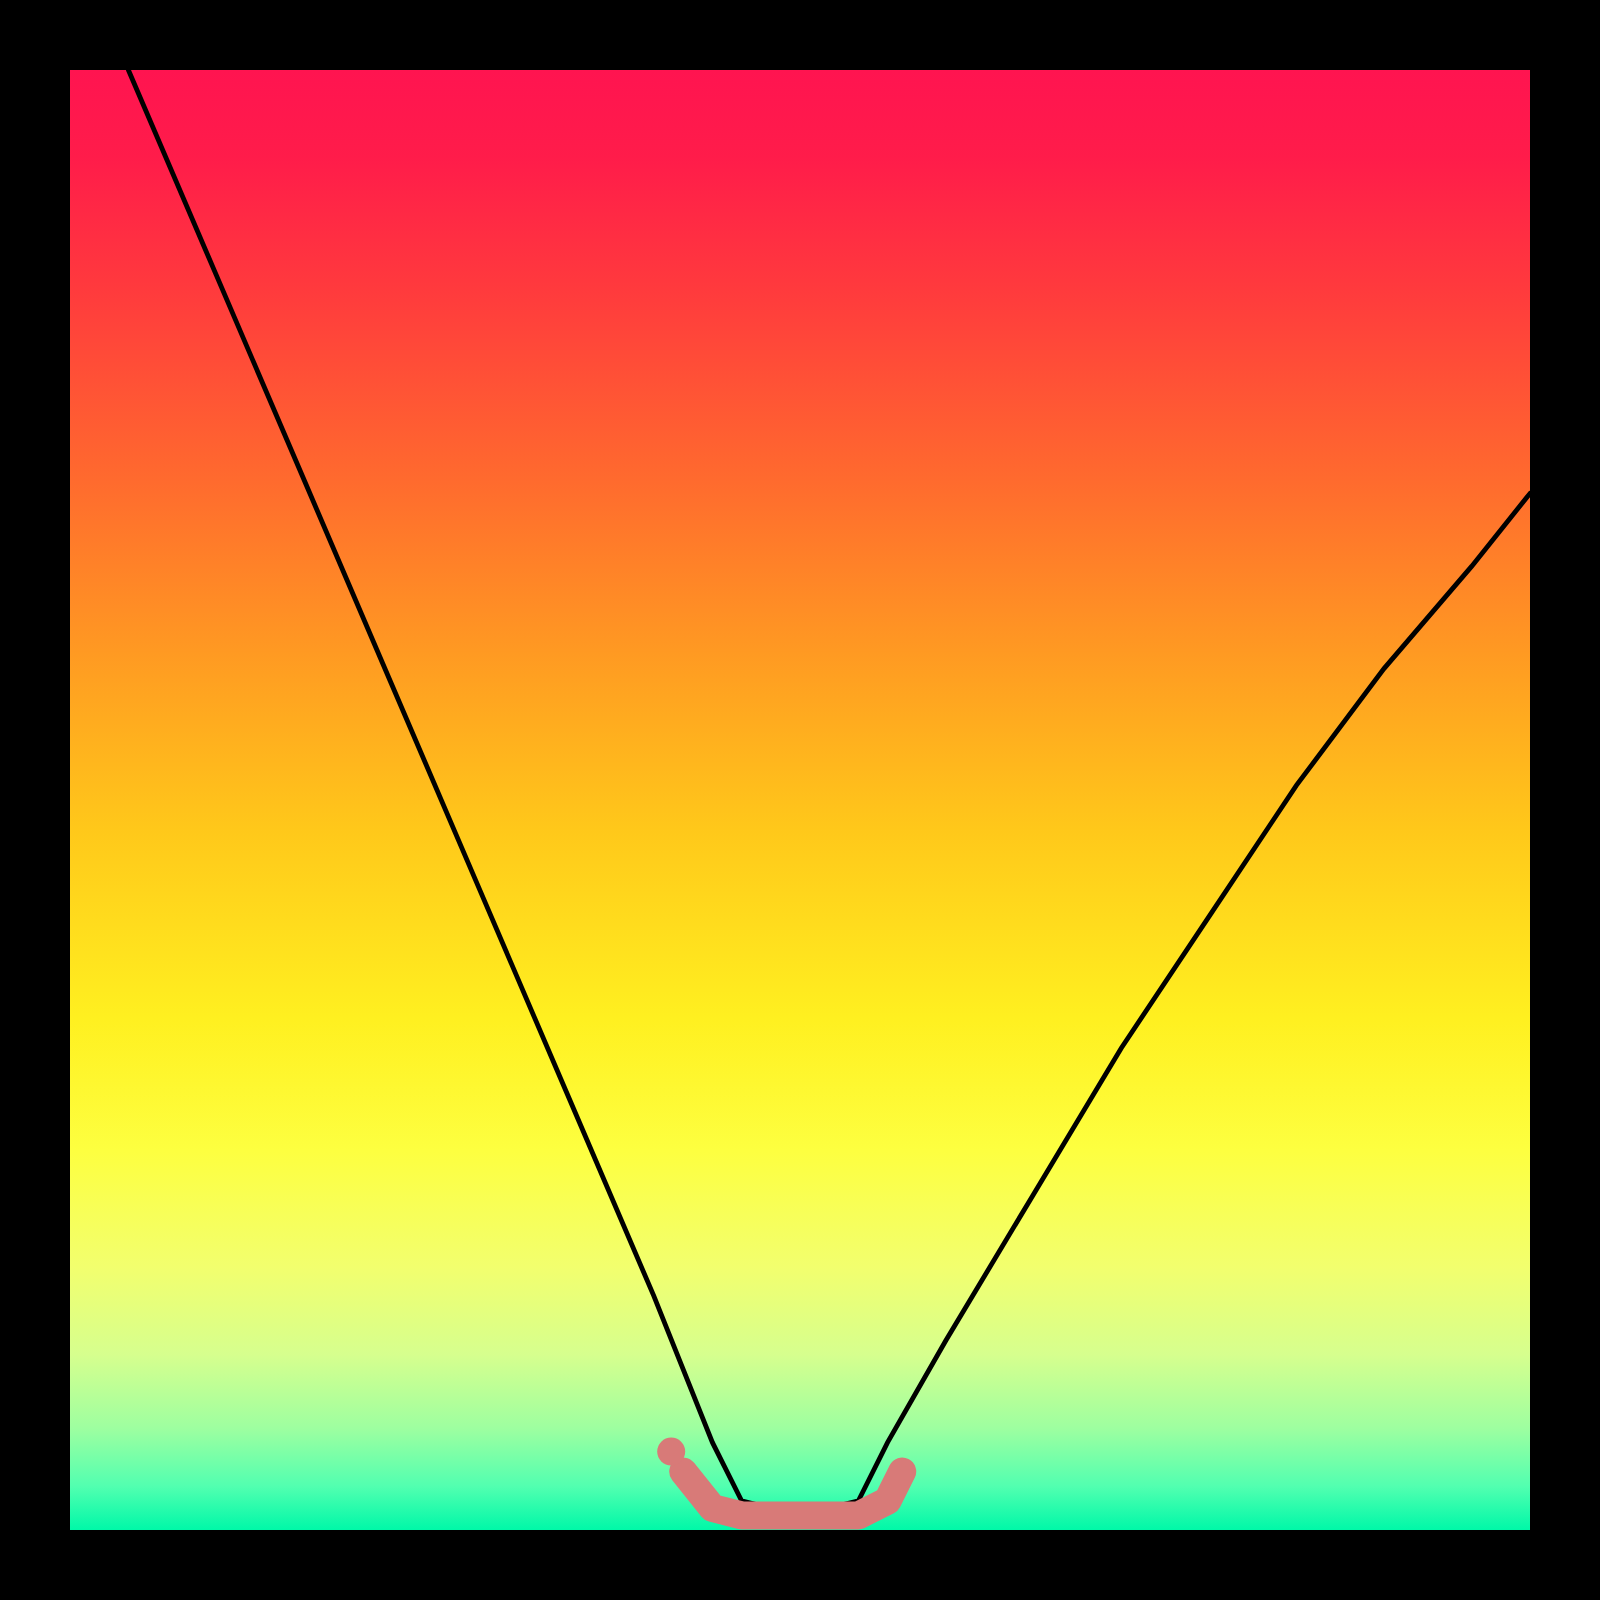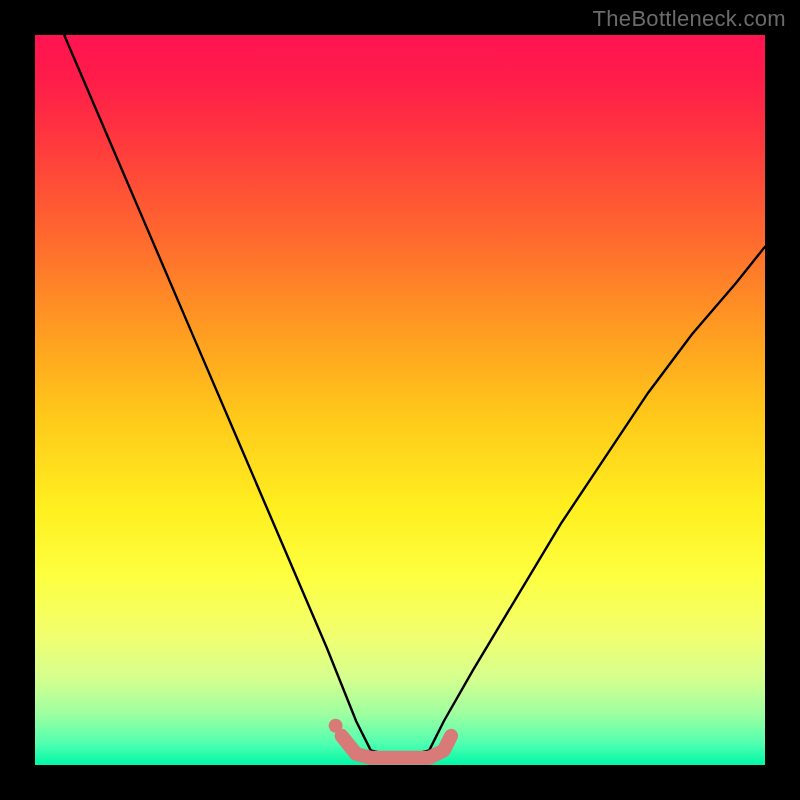--- a/index.html
+++ b/index.html
@@ -64,21 +64,20 @@
     top: 0;
     width: 100%;
     height: 100%;
   }
 </style>
 </head>
 <body>
 
 <div class="frame">
 
-  <div class="watermark">TheBottleneck.com</div>
 
   <div class="plot-area">
     <div class="gradient"></div>
 
     <svg class="curve" viewBox="0 0 730 730" preserveAspectRatio="none">
       <path d="M29.2 0.0 L73.0 102.2 L116.8 204.4 L160.6 306.6 L204.4 408.8 L248.2 511.0 L292.0 613.2 L321.2 686.2 L335.8 715.4 L365.0 722.7 L394.2 715.4 L408.8 686.2 L438.0 635.1 L481.8 562.1 L525.6 489.1 L569.4 423.4 L613.2 357.7 L657.0 299.3 L700.8 248.2 L730.0 211.7" id="curve-main" fill="none" stroke="#000" stroke-width="2.4" stroke-linecap="round"></path>
       <path d="M306.6 700.8 L321.2 719.0 L335.8 722.7 L350.4 722.7 L365.0 722.7 L379.6 722.7 L394.2 722.7 L408.8 715.4 L416.1 700.8" id="curve-marker" fill="none" stroke="#d87a78" stroke-width="14" stroke-linecap="round" stroke-linejoin="round"></path>
       <circle id="marker-dot" r="7" fill="#d87a78" cx="300.6" cy="690.8"></circle>
     </svg>
   </div>

